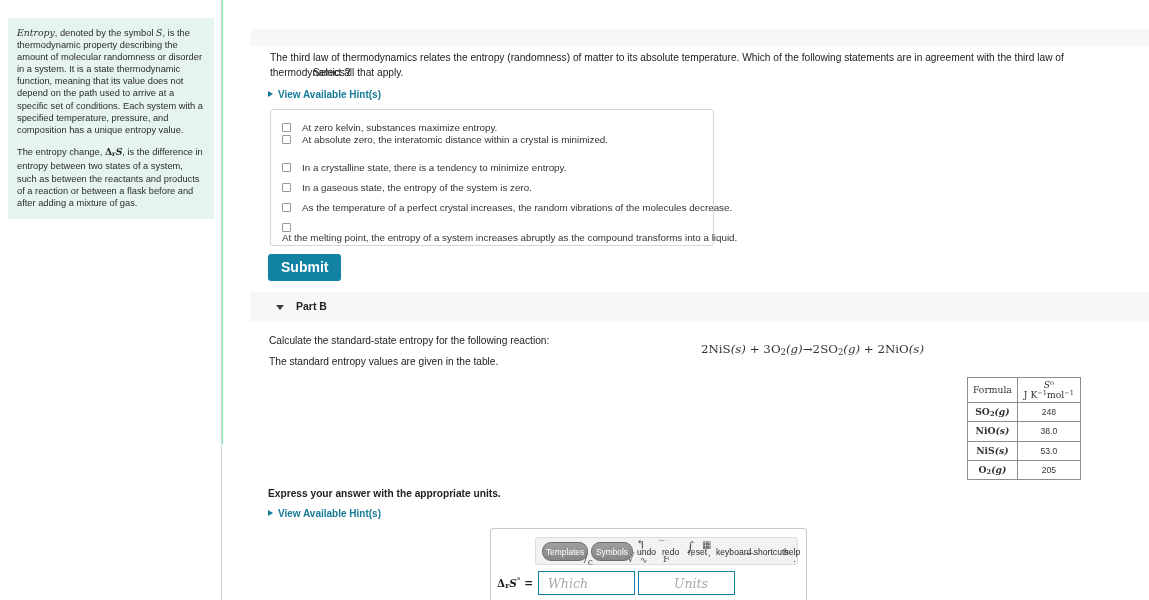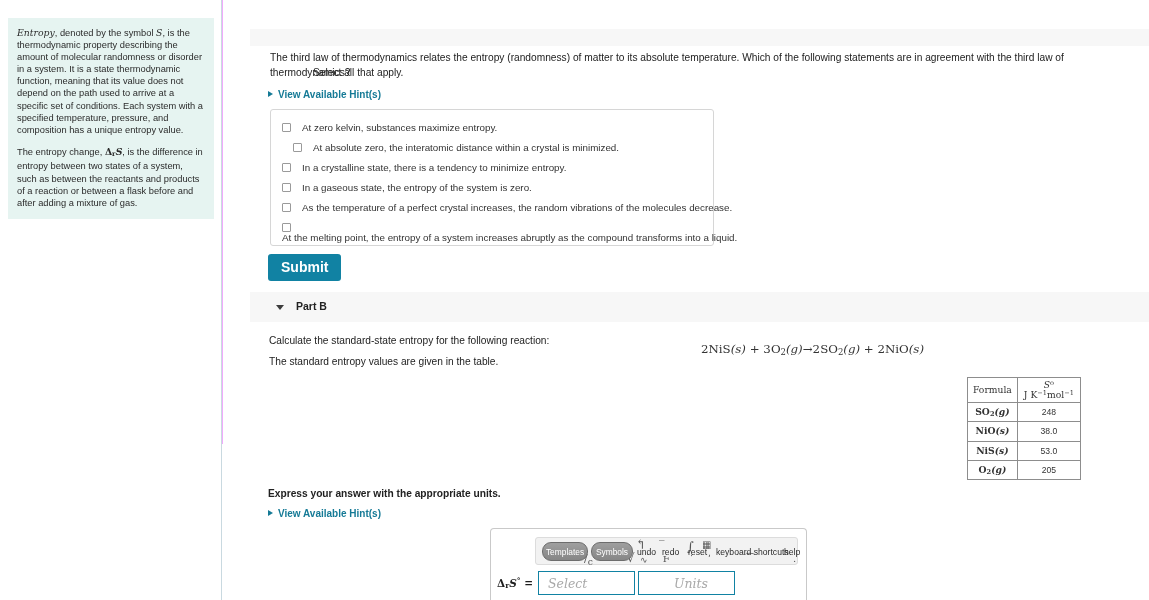--- a/index.html
+++ b/index.html
@@ -3,21 +3,21 @@
 <meta charset="utf-8">
 <style>
   * { box-sizing: border-box; }
   html, body {
     margin: 0; padding: 0;
     width: 1149px; height: 600px;
     background: #ffffff;
     font-family: "Liberation Sans", sans-serif;
     overflow: hidden;
   }
-  #root { position: relative; width: 1149px; height: 444px; background: #f0abfc; }
+  #root { position: relative; width: 1149px; height: 444px; background: #86efac; }
 
   
   .sidebar {
     position: absolute; left: 0; top: 0;
     width: 222px; height: 600px;
     background: #ffffff;
     border-right: 1px solid #c9d9e0;
   }
   .hint-card {
     position: absolute; left: 8px; top: 18px;
@@ -272,21 +272,21 @@
     <div class="q-text">The third law of thermodynamics relates the entropy (randomness) of matter to its absolute temperature. Which of the following statements are in agreement with the third law of thermodynamics?</div>
     <div class="q-line2">Select all that apply.</div>
 
     <div class="hint-link" id="hintA"><span class="caret"></span><span>View Available Hint(s)</span></div>
 
     <div class="choice-panel">
       <div class="choice-row" style="top:12px;">
         <span class="cbx"></span>
         <span>At zero kelvin, substances maximize entropy.</span>
       </div>
-      <div class="choice-row" style="top:32px;margin-left:11px;">
+      <div class="choice-row" style="top:24px;">
         <span class="cbx"></span>
         <span>At absolute zero, the interatomic distance within a crystal is minimized.</span>
       </div>
       <div class="choice-row" style="top:52px;">
         <span class="cbx"></span>
         <span>In a crystalline state, there is a tendency to minimize entropy.</span>
       </div>
       <div class="choice-row" style="top:72px;">
         <span class="cbx"></span>
         <span>In a gaseous state, the entropy of the system is zero.</span>
@@ -366,21 +366,21 @@
         <span class="mb-lbl" id="lblUndo">undo</span>
         <span class="mb-lbl" id="lblRedo">redo</span>
         <span class="mb-lbl" id="lblReset">reset</span>
         <span class="mb-lbl" id="lblKbd">keyboard shortcuts</span>
         <span class="mb-lbl" id="lblHelp">help</span>
       </div>
 
       <div class="ans-row">
         <span class="ans-label"><span>Δ</span><span class="sub2">r</span><span class="mvar">S</span><span class="sup">°</span><span> </span><span>=</span></span>
         <div class="ans-field" id="fieldValue">
-          <span class="ph">Select</span>
+          <span class="ph">Which</span>
         </div>
         <div class="ans-field" id="fieldUnits">
           <span class="ph">Units</span>
         </div>
       </div>
 
     </div>
 
   </div>
 </div>

